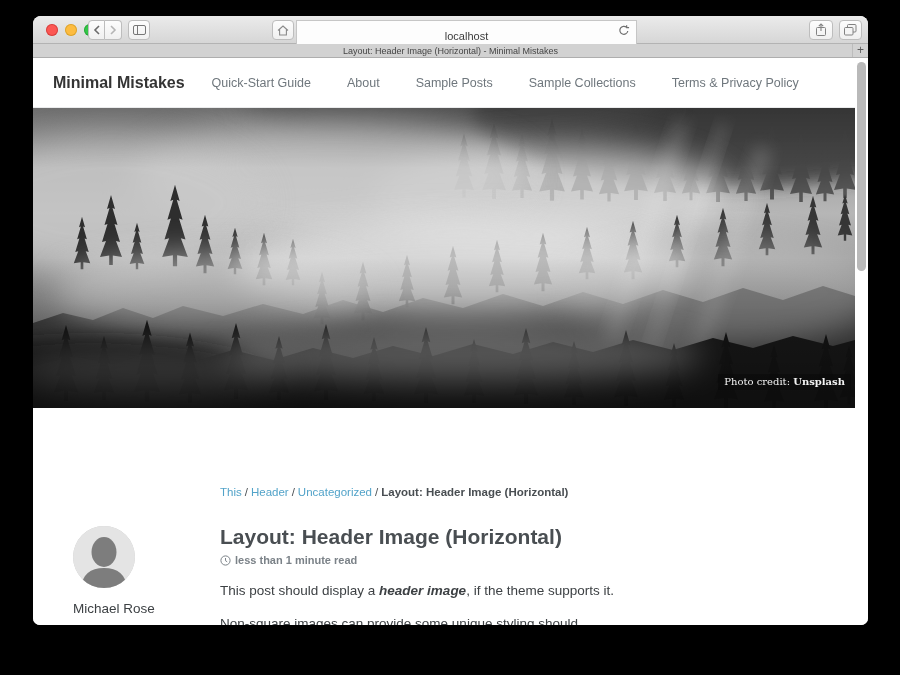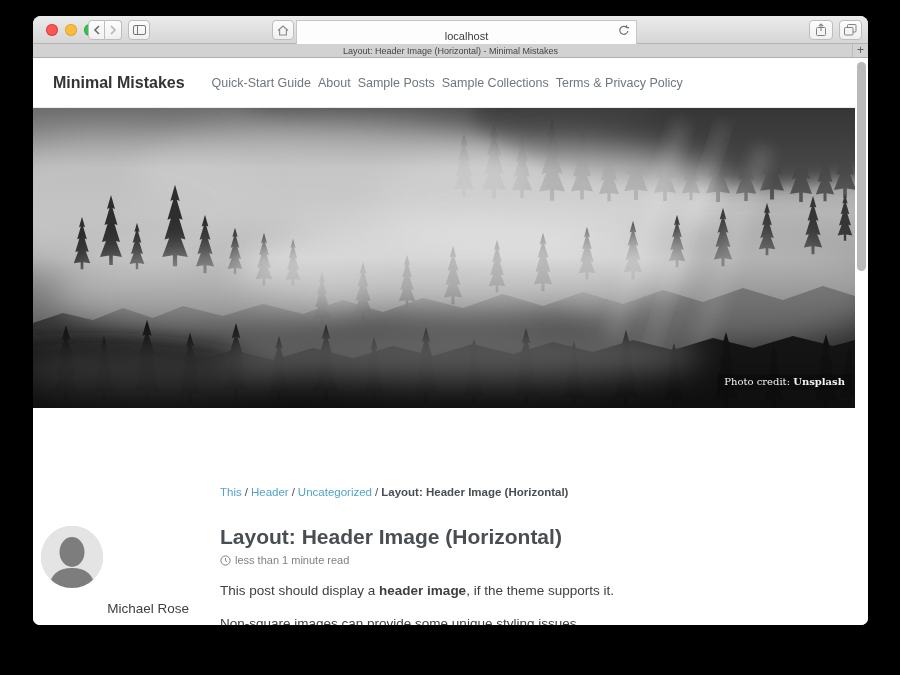--- a/index.html
+++ b/index.html
@@ -67,47 +67,47 @@
   .scroll-thumb {
     position:absolute; right:2px; top:3px; width:9px; height:209px;
     background:#b9b9b9; border-radius:5px; z-index:30;
   }
 
   .masthead {
     height:49px; display:flex; align-items:center; padding:11px 20px;
     border-bottom:1px solid #eaebec; width:822px;
   }
   .site-title { font-size:16px; font-weight:bold; color:#343434; }
-  .site-nav { display:flex; margin-left:27px; gap:7px; }
+  .site-nav { display:flex; margin-left:27px; gap:36px; }
   .site-nav a { font-size:12.5px; color:#6f777d; text-decoration:none; white-space:nowrap; }
 
   .hero { position:relative; width:822px; height:300px; background:#6f6f6f; overflow:hidden; }
   .hero svg.photo { position:absolute; inset:0; width:100%; height:100%; }
   .hero-credit {
     position:absolute; right:4px; bottom:18px; background:rgba(10,10,10,.55);
     color:#f2f2f2; font-family:"DejaVu Serif",serif; font-size:10px;
     padding:2px 6px; line-height:12px;
   }
   .hero-credit b { font-weight:bold; }
 
-  .sidebar { position:absolute; left:8px; top:467px; width:148px;text-align:right; }
+  .sidebar { position:absolute; left:40px; top:467px; width:148px; }
   .avatar { width:62px; height:62px; border-radius:50%; overflow:hidden; background:#e4e4e4; box-shadow:inset 0 0 0 1px rgba(0,0,0,.08); }
   .author-name { margin-top:13px; font-size:13.5px; color:#3d4144; }
   .author-bio  { margin-top:8px; font-size:10.5px; line-height:1.55; color:#8d9296; }
 
   .main { position:absolute; left:187px; top:427px; width:610px; }
   .breadcrumb { font-size:11.5px; color:#494e52; }
   .breadcrumb a { color:#52a3c9; text-decoration:none; }
   .breadcrumb .sep { margin:0 3px; }
   .breadcrumb .current { font-weight:bold; color:#494e52; }
 
   .post-title { margin-top:27px; font-size:21px; font-weight:bold; color:#494e52; line-height:1.1; }
-  .post-meta { margin-top:6px; font-size:11px; color:#7b8288; display:flex; align-items:center; gap:4px; }
+  .post-meta { margin-top:6px; font-size:11px; color:#7b8288; display:flex; align-items:center; gap:4px;font-weight:bold; }
   .post-body p { margin-top:18px; font-size:13.5px; color:#3d4144; line-height:1.1; }
-  .post-body b { font-weight:bold; }
+  .post-body b { font-weight:bold;font-style:italic; }
 
   .icon { display:block; }
 </style>
 </head>
 <body>
 
 <div class="window">
 
   <div class="toolbar">
     <div class="traffic">
@@ -332,18 +332,18 @@
       <div class="post-meta">
         <svg class="icon" width="11" height="11" viewBox="0 0 11 11">
             <circle cx="5.5" cy="5.5" r="4.6" stroke="#7b8288" fill="none"></circle>
             <path d="M5.5 3 V5.7 L7.2 6.8" stroke="#7b8288" fill="none"></path>
           </svg>
         <span>less than 1 minute read</span>
       </div>
 
       <div class="post-body">
         <p><span>This post should display a </span><b>header image</b><span>, if the theme supports it.</span></p>
-        <p>Non-square images can provide some unique styling issues.</p>
+        <p>Non-square images can provide some unique styling should.</p>
 
       </div>
     </div>
   </div>
 </div>
 
 </body></html>

